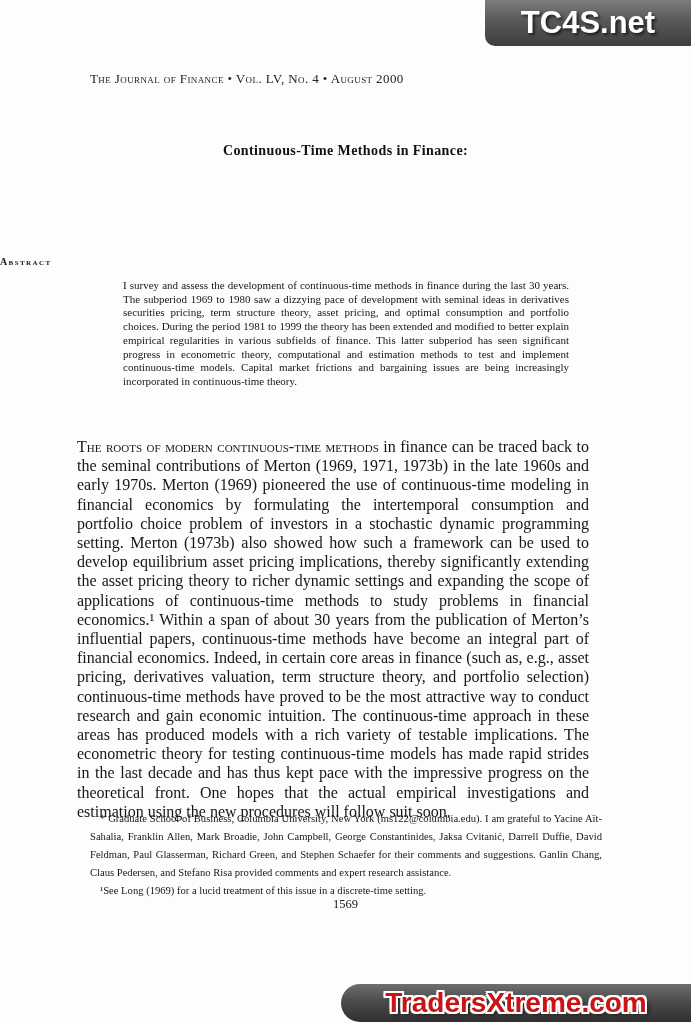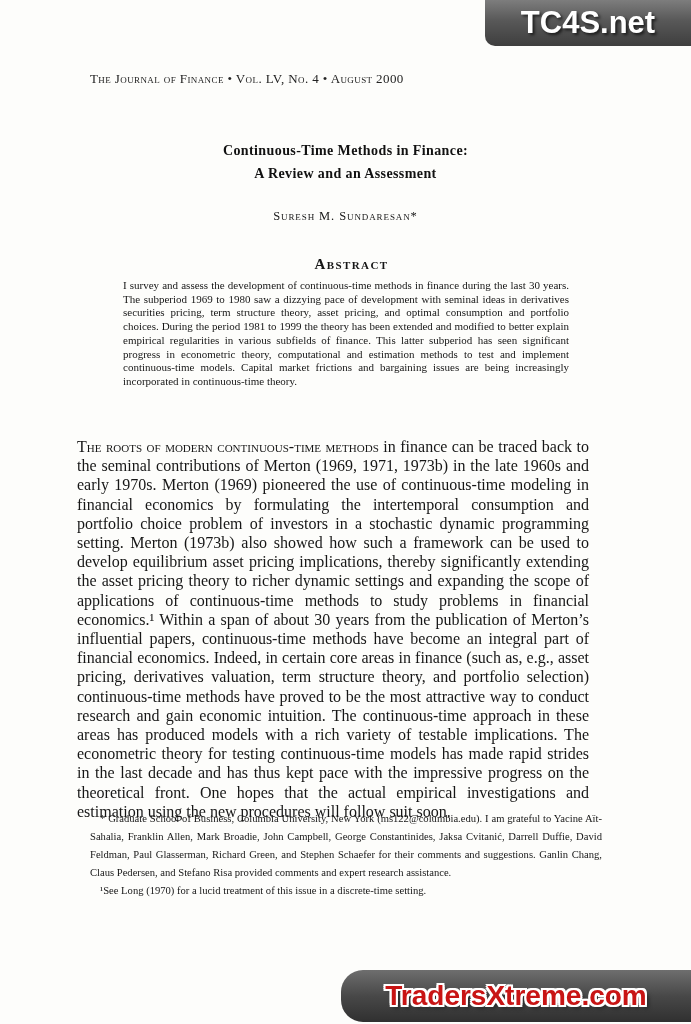--- a/index.html
+++ b/index.html
@@ -28,24 +28,23 @@
   }
   .title .title-line { display:block; }
   .author {
     position:absolute; top:209px; left:0; right:0;
     text-align:center;
     font-size:12.5px; letter-spacing:0.9px;
     font-variant:small-caps;
   }
   .abstract-heading {
     position:absolute; top:256px; left:0; right:0;
-    text-align:center;
-    font-size:15px; font-weight:bold; letter-spacing:1.4px;
+    text-align:left;
+    font-size:10px; font-weight:bold; letter-spacing:1.4px;
     font-variant:small-caps;
-    padding-left:12px;
   }
   .abstract {
     position:absolute; top:279px; left:123px; width:446px;
     font-size:11px; line-height:13.7px;
     text-align:justify;
   }
   .body-text {
     position:absolute; top:437px; left:77px; width:512px;
     font-size:16px; line-height:19.2px;
     text-align:justify;
@@ -82,21 +81,21 @@
     color:#7d0f12;
     text-shadow:
       -2px -2px 0 #ffffff, 2px -2px 0 #ffffff,
       -2px  2px 0 #ffffff, 2px  2px 0 #ffffff,
       -2px  0   0 #ffffff, 2px  0   0 #ffffff,
        0   -2px 0 #ffffff, 0    2px 0 #ffffff,
        5px  5px 5px rgba(70,70,70,0.75);
   }
   .wm-bottom {
     position:absolute; bottom:2px; right:0;
-    width:350px; height:52px;
+    width:350px; height:38px;
     background:linear-gradient(180deg,#6e6e6e 0%,#484848 50%,#303030 100%);
     border-radius:22px 0 0 22px;
     display:flex; align-items:center; justify-content:center;
     font-family:"Liberation Sans", sans-serif;
     font-weight:bold; font-size:28px;
     color:#c81414;
     text-shadow:
       -2px -2px 0 #ffffff, 2px -2px 0 #ffffff,
       -2px  2px 0 #ffffff, 2px  2px 0 #ffffff,
       -2px  0   0 #ffffff, 2px  0   0 #ffffff,
@@ -110,35 +109,34 @@
 <div class="page">
 
   <div class="wm-top">
     <span>TC4S.net</span>
   </div>
 
   <div class="journal-line">The Journal of Finance • Vol. LV, No. 4 • August 2000</div>
 
   <h1 class="title">
     <span class="title-line">Continuous-Time Methods in Finance:</span>
-    <span class="title-line">A Review and an Assessment</span>
   </h1>
 
-  <div class="author">Suresh M. Sundaresan*</div>
 
   <div class="abstract-heading">Abstract</div>
 
   <p class="abstract">I survey and assess the development of continuous-time methods in finance during the last 30 years. The subperiod 1969 to 1980 saw a dizzying pace of development with seminal ideas in derivatives securities pricing, term structure theory, asset pricing, and optimal consumption and portfolio choices. During the period 1981 to 1999 the theory has been extended and modified to better explain empirical regularities in various subfields of finance. This latter subperiod has seen significant progress in econometric theory, computational and estimation methods to test and implement continuous-time models. Capital market frictions and bargaining issues are being increasingly incorporated in continuous-time theory.</p>
 
   <p class="body-text"><span class="lead-smallcaps">The roots of modern continuous-time methods</span><span> in finance can be traced back to the seminal contributions of Merton (1969, 1971, 1973b) in the late 1960s and early 1970s. Merton (1969) pioneered the use of continuous-time modeling in financial economics by formulating the intertemporal consumption and portfolio choice problem of investors in a stochastic dynamic programming setting. Merton (1973b) also showed how such a framework can be used to develop equilibrium asset pricing implications, thereby significantly extending the asset pricing theory to richer dynamic settings and expanding the scope of applications of continuous-time methods to study problems in financial economics.¹ Within a span of about 30 years from the publication of Merton’s influential papers, continuous-time methods have become an integral part of financial economics. Indeed, in certain core areas in finance (such as, e.g., asset pricing, derivatives valuation, term structure theory, and portfolio selection) continuous-time methods have proved to be the most attractive way to conduct research and gain economic intuition. The continuous-time approach in these areas has produced models with a rich variety of testable implications. The econometric theory for testing continuous-time models has made rapid strides in the last decade and has thus kept pace with the impressive progress on the theoretical front. One hopes that the actual empirical investigations and estimation using the new procedures will follow suit soon.</span></p>
 
   <div class="footnotes">
     <p class="footnote">* Graduate School of Business, Columbia University, New York (ms122@columbia.edu). I am grateful to Yacine Aït-Sahalia, Franklin Allen, Mark Broadie, John Campbell, George Constantinides, Jaksa Cvitanić, Darrell Duffie, David Feldman, Paul Glasserman, Richard Green, and Stephen Schaefer for their comments and suggestions. Ganlin Chang, Claus Pedersen, and Stefano Risa provided comments and expert research assistance.</p>
-    <p class="footnote">¹See Long (1970) for a lucid treatment of this issue in a discrete-time setting.</p>
+    <p class="footnote">¹See Long (1969) for a lucid treatment of this issue in a discrete-time setting.</p>
   </div>
 
+  <div class="page-number">1569</div>
 
 
   <div class="wm-bottom">
     <span>TradersXtreme.com</span>
   </div>
 
 </div>
 
 </body></html>

